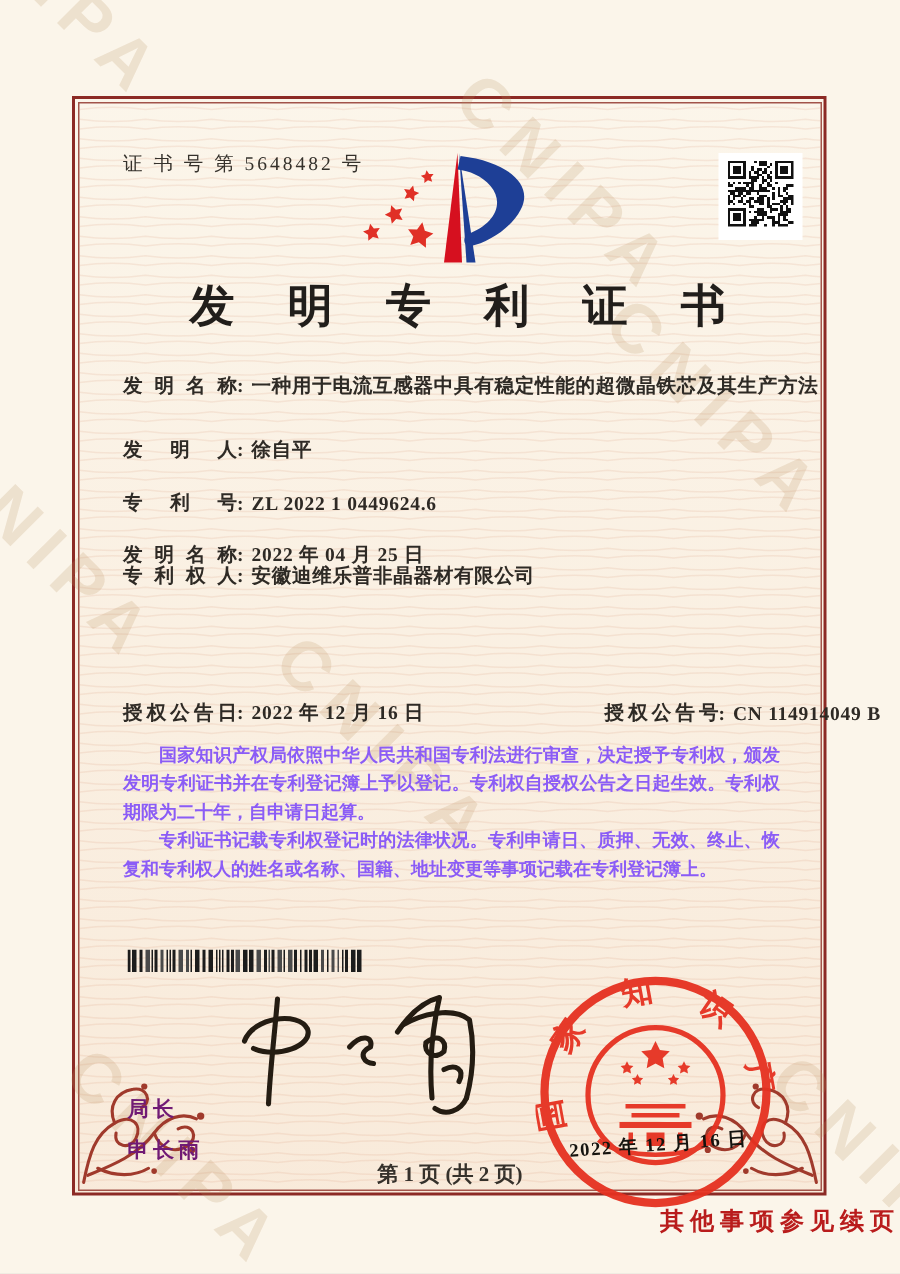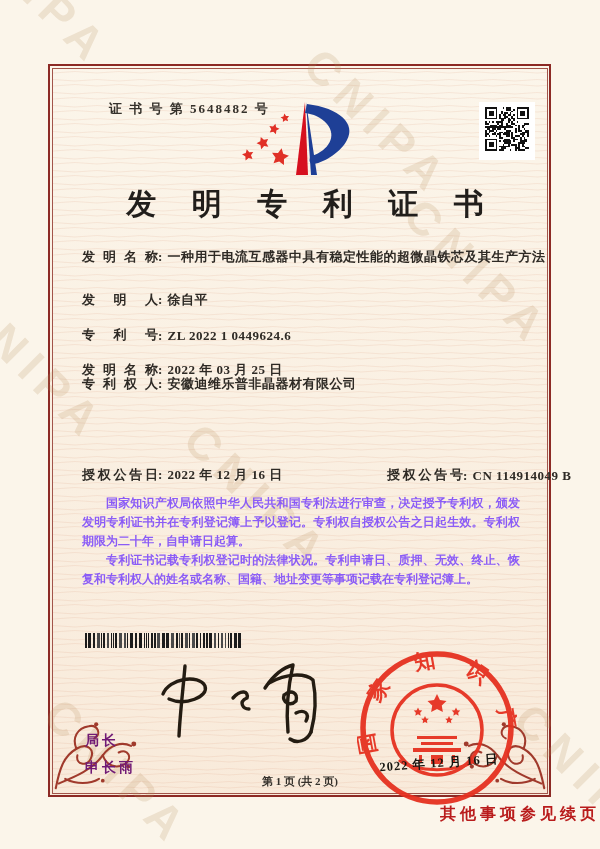--- a/index.html
+++ b/index.html
@@ -22,48 +22,48 @@
   }
   .guilloche{position:absolute;left:53px;top:69px;width:494px;height:724px;z-index:1;pointer-events:none;}
   
   .wm{
     position:absolute;z-index:2;font-family:"Liberation Sans","DejaVu Sans",sans-serif;
     font-weight:bold;font-size:46px;letter-spacing:9px;color:rgba(186,146,96,0.20);
     transform:rotate(45deg);white-space:nowrap;pointer-events:none;
   }
   
   .content{position:absolute;inset:0;z-index:3;}
-  .cert-no{position:absolute;left:82px;top:100px;font-size:13px;letter-spacing:2px;color:#35312b;font-weight:bold;margin-left:27px;}
+  .cert-no{position:absolute;left:82px;top:100px;font-size:13px;letter-spacing:2px;color:#35312b;font-weight:normal;}
   .logo{position:absolute;left:235px;top:96px;width:135px;height:85px;}
   .qr-box{position:absolute;left:479px;top:102px;width:56px;height:58px;background:#ffffff;}
   .qr-box svg{position:absolute;left:6px;top:5px;width:44px;height:44px;}
   .title{
     position:absolute;left:0;right:0;top:184px;text-align:center;
     font-size:30px;font-weight:bold;letter-spacing:14px;padding-left:24px;color:#211e1b;
   }
   .field{position:absolute;left:82px;font-size:13px;font-weight:bold;color:#2e2a25;white-space:nowrap;}
   .flabel{display:inline-block;width:76px;text-align:justify;text-align-last:justify;vertical-align:bottom;}
   .fcolon{display:inline-block;margin:0 2px 0 0;}
   .fvalue{letter-spacing:0.5px;}
-  .grant2{position:absolute;left:305px;top:0;}
+  .grant2{position:absolute;left:321px;top:0;}
   .body-text{
     position:absolute;left:82px;top:494px;width:438px;
     font-size:12px;line-height:19px;color:#8b5cf6;text-align:justify;font-weight:bold;
   }
   .body-text p{margin:0;text-indent:2em;}
   .barcode{position:absolute;left:85px;top:633px;width:157px;height:15px;}
   .director{position:absolute;left:85px;top:727px;font-size:14px;font-weight:bold;letter-spacing:3px;line-height:27px;color:#701a75;}
   .sig{position:absolute;left:145px;top:650px;width:180px;height:108px;}
   .seal{position:absolute;left:357px;top:648px;width:160px;height:160px;mix-blend-mode:multiply;opacity:0.95;}
   .seal-date{
     position:absolute;left:364px;top:755px;width:150px;text-align:center;
     font-size:12.5px;font-weight:bold;color:#15130f;letter-spacing:1px;
     transform:rotate(-4deg);z-index:4;
   }
-  .page-info{position:absolute;left:0;right:0;top:774px;text-align:center;font-size:11px;font-weight:bold;color:#35312b;}
+  .page-info{position:absolute;left:0;right:0;top:774px;text-align:center;font-size:14px;font-weight:bold;color:#35312b;}
   .note{position:absolute;left:0;right:0;top:804px;text-align:right;font-size:16px;font-weight:bold;letter-spacing:4px;color:#b91c1c;}
   .corner{position:absolute;width:94px;height:94px;z-index:2;pointer-events:none;}
   .corner-bl{left:52px;top:698px;}
   .corner-br{left:454px;top:698px;transform:scaleX(-1);}
 </style>
 </head>
 <body>
 
 <div class="page">
 
@@ -480,21 +480,21 @@
     <div class="field" style="top:248px">
       <span class="flabel">发明名称</span><span class="fcolon">:</span>
       <span class="fvalue">一种用于电流互感器中具有稳定性能的超微晶铁芯及其生产方法</span>
     </div>
     <div class="field" style="top:326px">
       <span class="flabel">专利号</span><span class="fcolon">:</span>
       <span class="fvalue">ZL 2022 1 0449624.6</span>
     </div>
     <div class="field" style="top:361px">
       <span class="flabel">发明名称</span><span class="fcolon">:</span>
-      <span class="fvalue">2022 年 03 月 25 日</span>
+      <span class="fvalue">2022 年 04 月 25 日</span>
     </div>
     <div class="field" style="top:375px">
       <span class="flabel">专利权人</span><span class="fcolon">:</span>
       <span class="fvalue">安徽迪维乐普非晶器材有限公司</span>
     </div>
     <div class="field" style="top:466px;right:60px">
       <span>
         <span class="flabel">授权公告日</span><span class="fcolon">:</span>
         <span class="fvalue">2022 年 12 月 16 日</span>
       </span>

